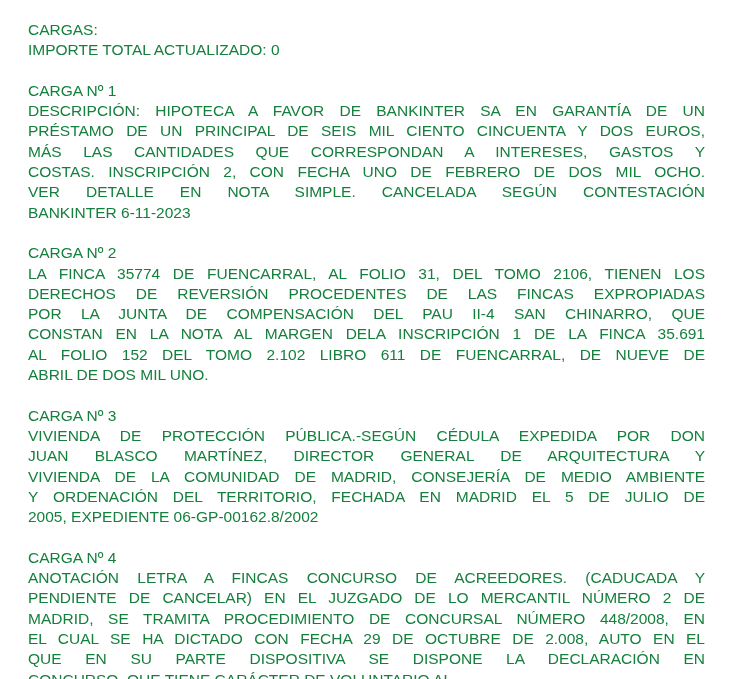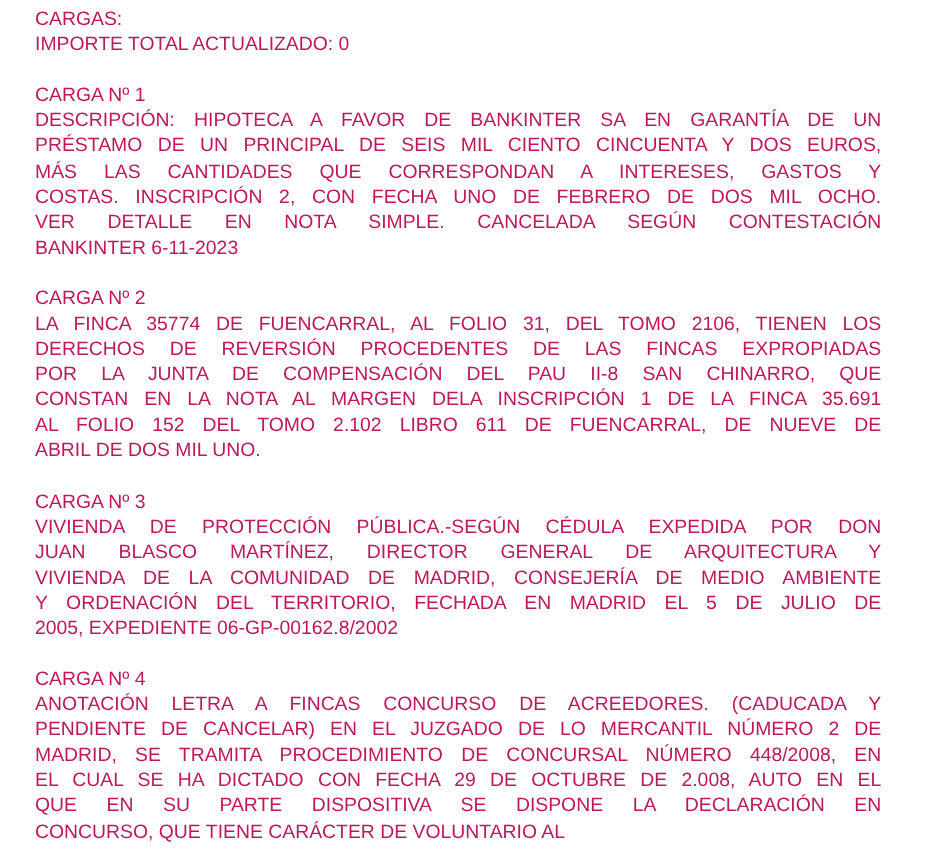--- a/index.html
+++ b/index.html
@@ -5,25 +5,25 @@
   html, body {
     margin: 0;
     padding: 0;
     background: #ffffff;
   }
   .page {
     position: relative;
     width: 752px;
     height: 679px;
     background: #ffffff;
-    color: #be185d;
+    color: #15803d;
     font-family: "Liberation Sans", "DejaVu Sans", sans-serif;
     font-size: 15.5px;
     box-sizing: border-box;
-    padding: 6px 47px 0 28px;
+    padding: 20px 47px 0 28px;
     overflow: hidden;
   }
   .line {
     height: 20.3px;
     line-height: 20.3px;
     overflow: hidden;
     white-space: nowrap;
   }
   .jline {
     height: 20.3px;
@@ -62,21 +62,21 @@
       </div>
   </section>
 
   <div class="spacer"></div>
 
   <section>
     <div class="line">CARGA Nº 2</div>
     <div>
         <div class="jline">LA FINCA 35774 DE FUENCARRAL, AL FOLIO 31, DEL TOMO 2106, TIENEN LOS</div>
         <div class="jline">DERECHOS DE REVERSIÓN PROCEDENTES DE LAS FINCAS EXPROPIADAS</div>
-        <div class="jline">POR LA JUNTA DE COMPENSACIÓN DEL PAU II-8 SAN CHINARRO, QUE</div>
+        <div class="jline">POR LA JUNTA DE COMPENSACIÓN DEL PAU II-4 SAN CHINARRO, QUE</div>
         <div class="jline">CONSTAN EN LA NOTA AL MARGEN DELA INSCRIPCIÓN 1 DE LA FINCA 35.691</div>
         <div class="jline">AL FOLIO 152 DEL TOMO 2.102 LIBRO 611 DE FUENCARRAL, DE NUEVE DE</div>
         <div class="jline last">ABRIL DE DOS MIL UNO.</div>
       </div>
   </section>
 
   <div class="spacer"></div>
 
   <section>
     <div class="line">CARGA Nº 3</div>

